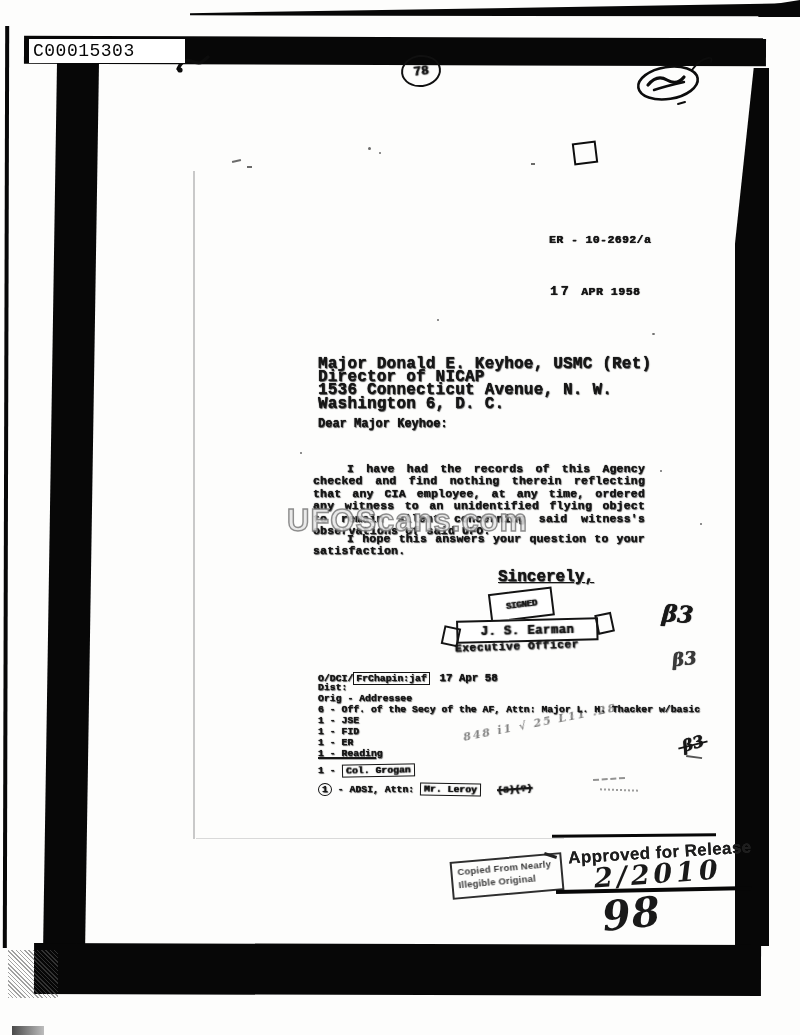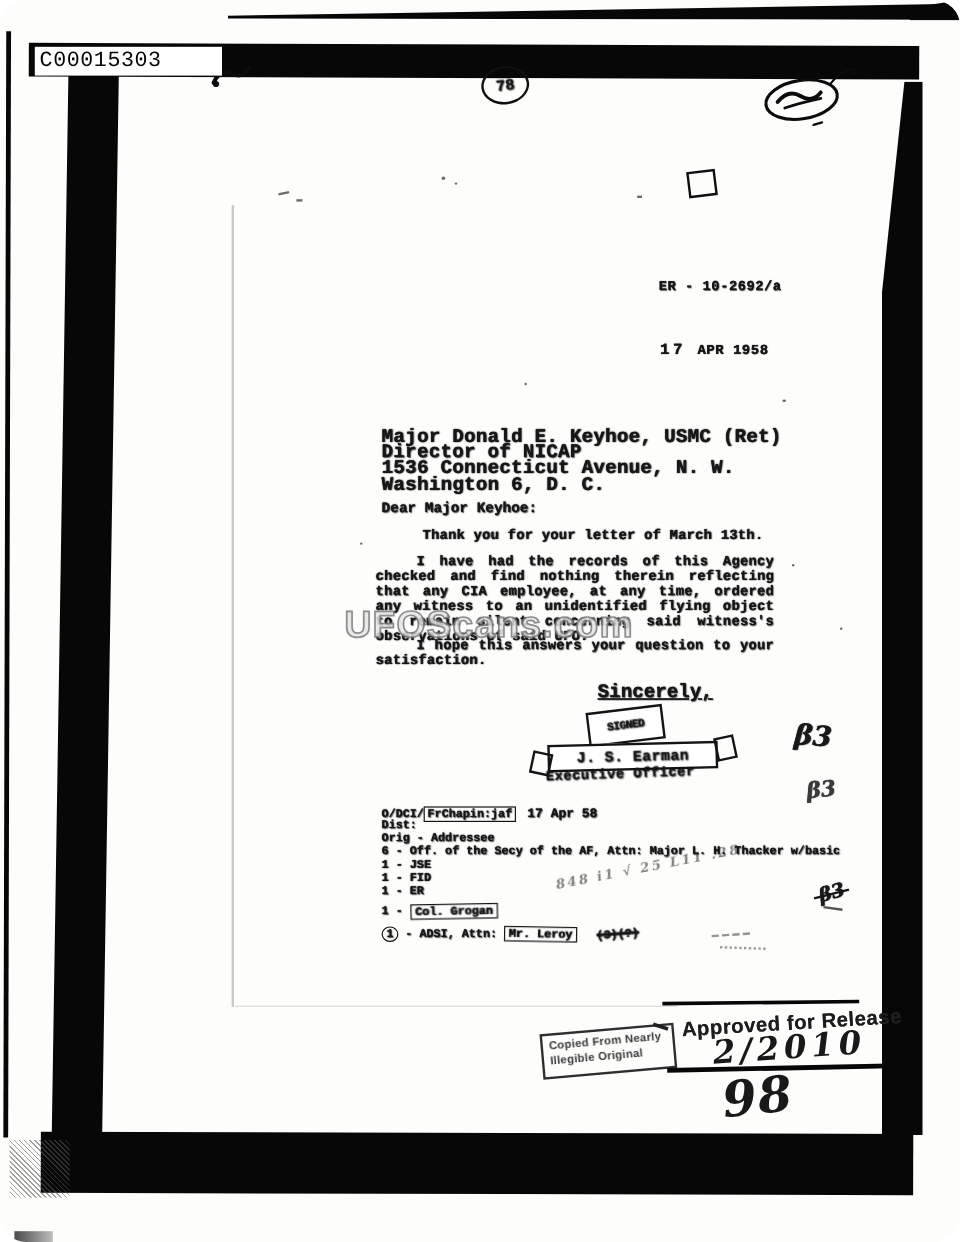--- a/index.html
+++ b/index.html
@@ -1,17 +1,17 @@
 <!DOCTYPE html>
 <html><head>
 <meta charset="utf-8">
 <style>
   html,body{margin:0;padding:0;background:#ffffff;}
   .canvas{position:relative;width:800px;height:1035px;background:#fdfdfc;overflow:hidden;
-          font-family:"Liberation Mono","DejaVu Sans Mono",monospace;border-radius:22px;}
+          font-family:"Liberation Mono","DejaVu Sans Mono",monospace;}
   .abs{position:absolute;}
   .bar{background:#070707;}
   .mono{font-family:"Liberation Mono","DejaVu Sans Mono",monospace;font-weight:700;color:#171717;}
   .blur{text-shadow:0 0 .7px #000, .5px .3px .7px rgba(10,10,10,.6);font-family:Liberation Mono, monospace;}
   .blur2{text-shadow:0 0 1px #000, .7px .5px 1px rgba(20,20,20,.7);filter:blur(.2px);}
   .hand{font-family:"DejaVu Serif","Liberation Serif",serif;font-style:italic;font-weight:700;color:#191919;}
   .sans{font-family:"Liberation Sans","DejaVu Sans",sans-serif;}
   .box-ann{border:2px solid #141414;}
   .nowrap{white-space:nowrap;}
   .para{width:332px;font-size:11.5px;line-height:12.4px;letter-spacing:.2px;text-align:justify;}
@@ -87,21 +87,20 @@
 
   <div class="abs" style="left:318px;top:358px;font-size:16px;line-height:13.2px;letter-spacing:.2px;">
     <div class="mono blur2 nowrap">Major Donald E. Keyhoe, USMC (Ret)</div>
     <div class="mono blur2 nowrap">Director of NICAP</div>
     <div class="mono blur2 nowrap">1536 Connecticut Avenue, N. W.</div>
     <div class="mono blur2 nowrap">Washington 6, D. C.</div>
   </div>
 
   <div class="abs mono blur2 nowrap" style="left:318px;top:417px;font-size:12px;">Dear Major Keyhoe:</div>
 
-  <div class="abs mono blur2 nowrap" style="left:352px;top:440px;font-size:11.5px;letter-spacing:.2px;">Thank you for your letter of March 13th.</div>
 
   <div class="abs mono blur2 para indent" style="left:313px;top:463px;">I have had the records of this Agency checked and find nothing therein reflecting that any CIA employee, at any time, ordered any witness to an unidentified flying object to remain silent concerning said witness's observations of said UFO.</div>
 
   <div class="abs mono blur2 para indent" style="left:313px;top:533px;">I hope this answers your question to your satisfaction.</div>
 
   <div class="abs watermark nowrap" style="left:287px;top:503px;z-index:6;">UFOScans.com</div>
 
   <div class="abs mono blur2 nowrap" style="left:498px;top:568px;font-size:16px;text-decoration:underline;">Sincerely,</div>
 
   <div class="abs" style="left:448px;top:586px;width:160px;height:72px;transform:rotate(-2deg);">
@@ -126,20 +125,21 @@
     <span class="mono blur2 dist-line" style="font-size:10.8px;">17 Apr 58</span>
   </div>
 
   <div class="abs" style="left:318px;top:682px;">
     <div class="mono blur2 dist-line nowrap">Dist:</div>
     <div class="mono blur2 dist-line nowrap">Orig - Addressee</div>
     <div class="mono blur2 dist-line nowrap">6 - Off. of the Secy of the AF, Attn: Major L. H. Thacker w/basic</div>
     <div class="mono blur2 dist-line nowrap">1 - JSE</div>
     <div class="mono blur2 dist-line nowrap">1 - FID</div>
     <div class="mono blur2 dist-line nowrap">1 - ER</div>
+    <div class="mono blur2 dist-line nowrap" style="text-decoration:underline;text-decoration-thickness:1.5px;">1 - Reading</div>
     <div class="nowrap" style="margin-top:1px;">
       <span class="mono blur2 dist-line">1 - </span><span class="mono blur2 dist-line" style="border:1.8px solid #121212;padding:0 3px;display:inline-block;transform:rotate(-1deg);">Col. Grogan</span>
     </div>
     <div class="nowrap" style="margin-top:1px;">
       <span class="mono blur2 dist-line" style="border:1.8px solid #121212;border-radius:50%;padding:0 3px;display:inline-block;">1</span><span class="mono blur2 dist-line"> - ADSI, Attn: </span><span class="mono blur2 dist-line" style="border:1.8px solid #121212;padding:0 3px;display:inline-block;transform:rotate(1deg);">Mr. Leroy</span>
       <span class="mono blur2 dist-line" style="text-decoration:line-through;text-decoration-thickness:2px;display:inline-block;transform:rotate(-4deg);margin-left:6px;filter:blur(.3px);">(3)(?)</span>
     </div>
   </div>
 
   <div class="abs hand nowrap" style="left:462px;top:716px;font-size:11px;opacity:.55;letter-spacing:2px;transform:rotate(-11deg);filter:blur(.3px);">848 i1   √ 25 L11 .28</div>

